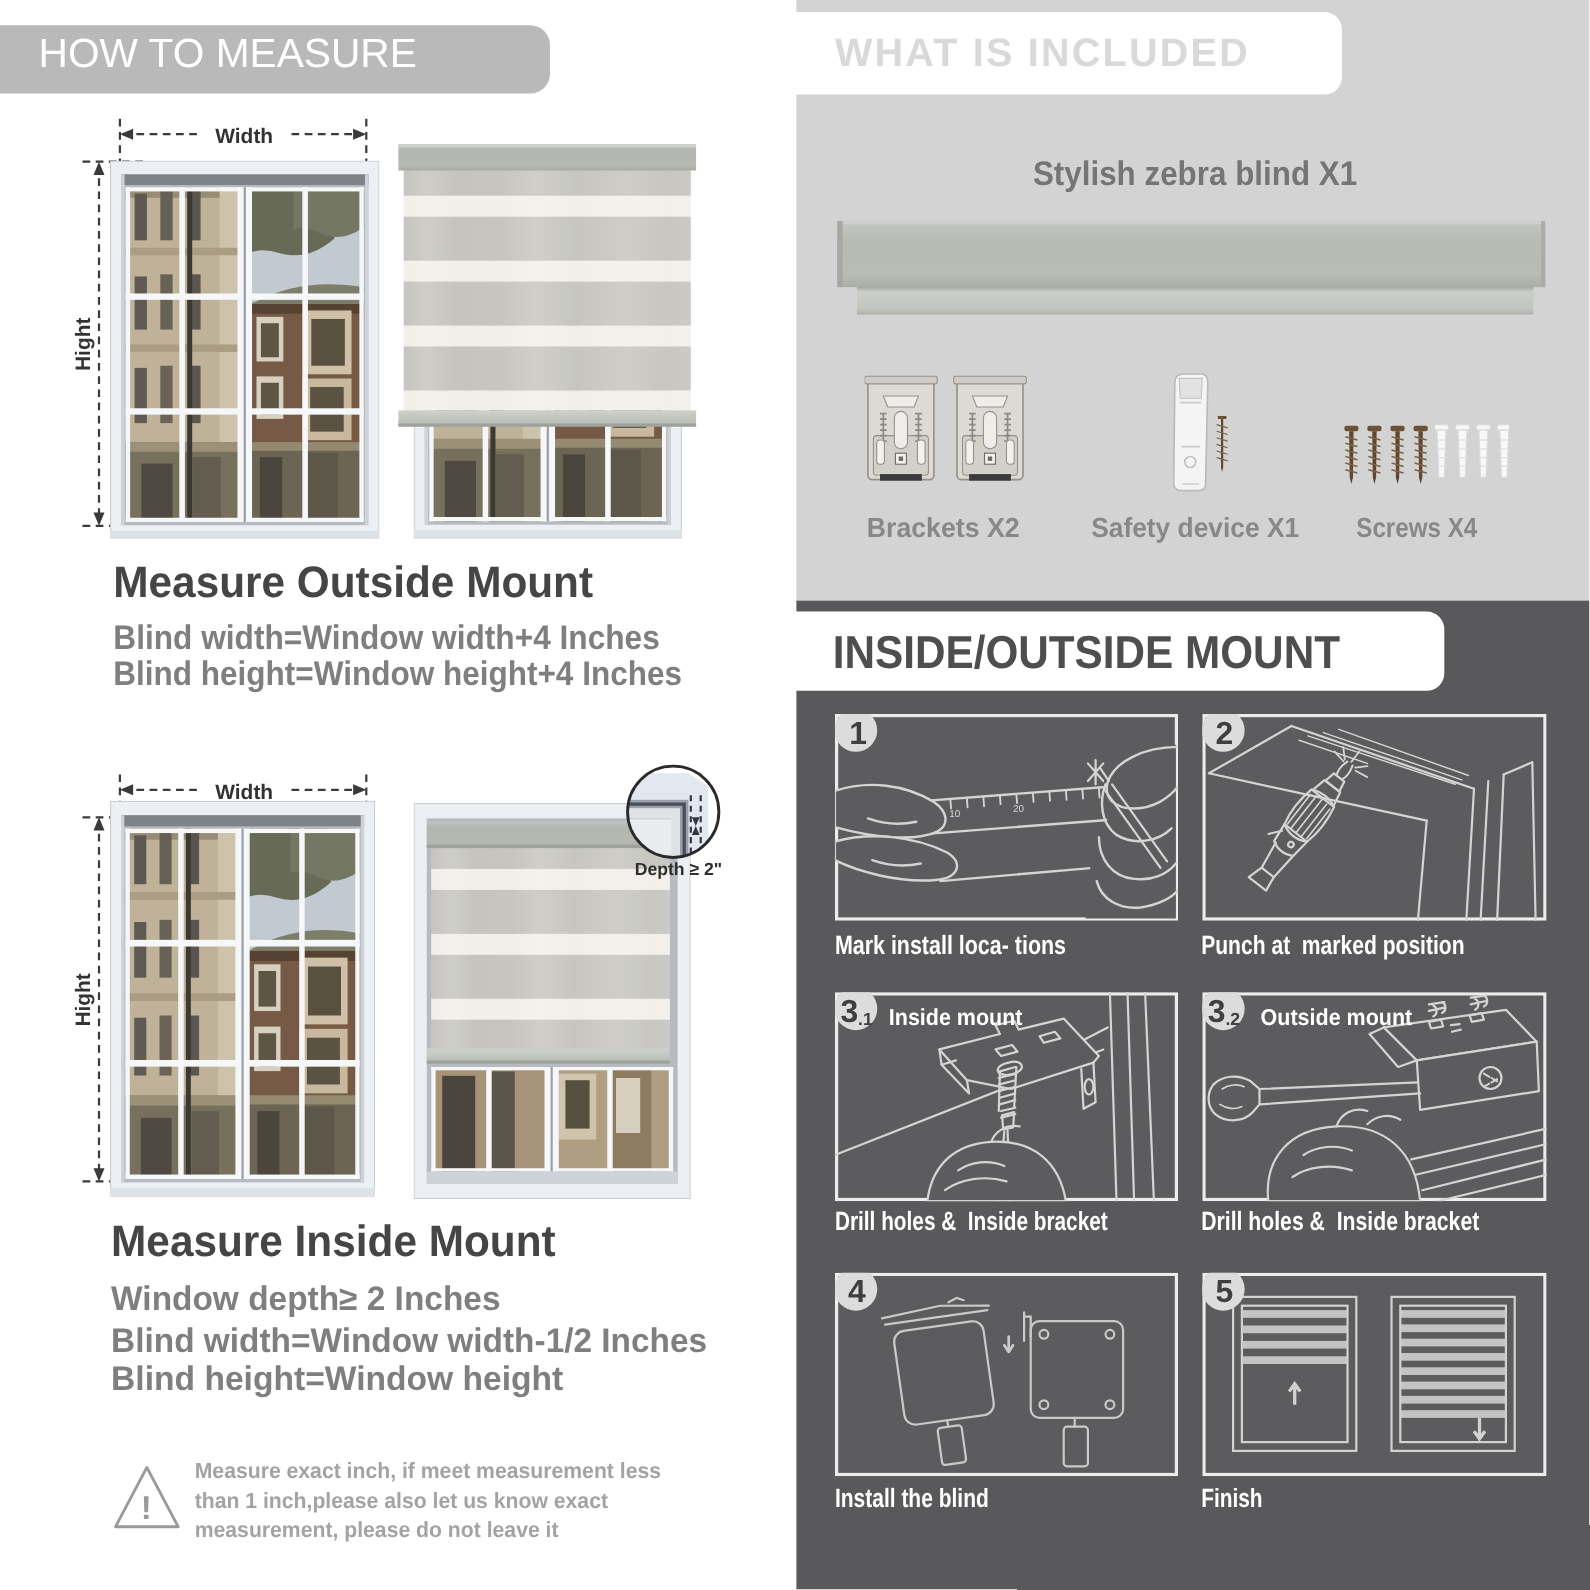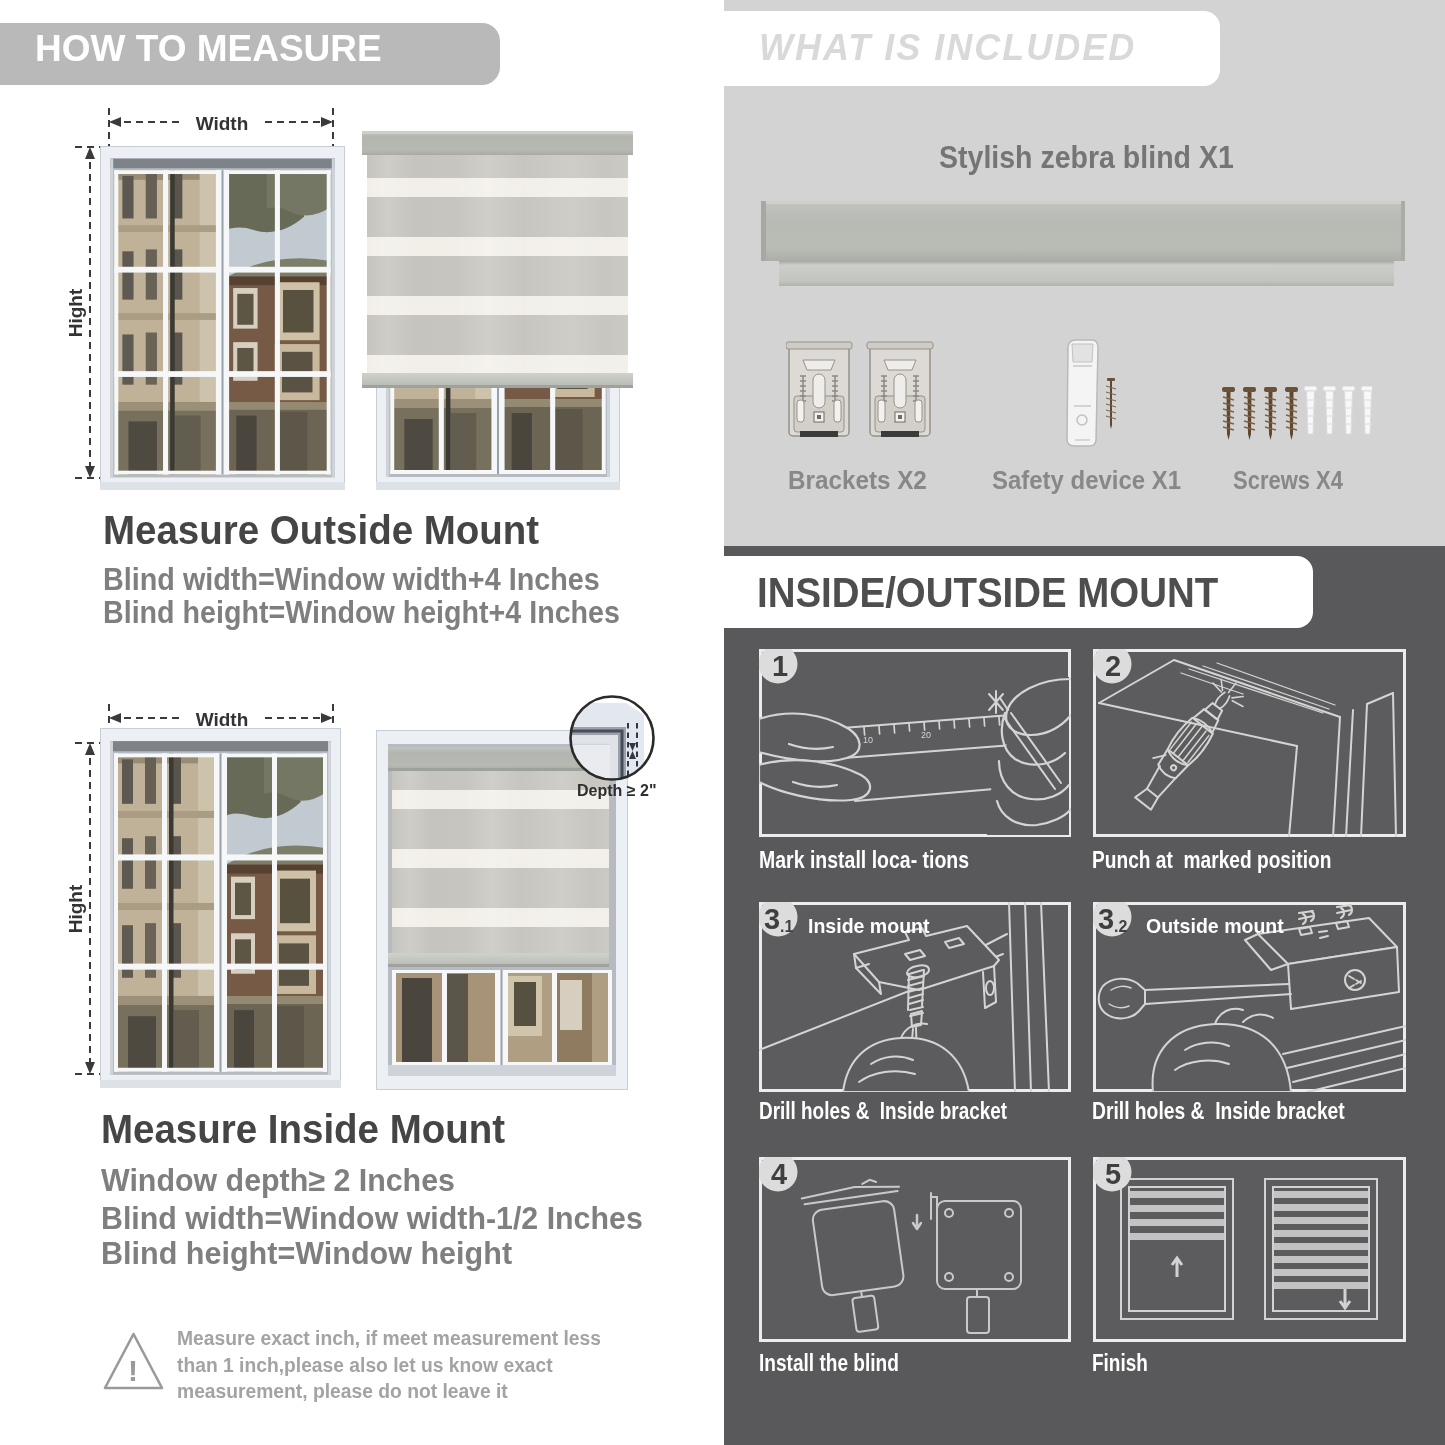--- a/index.html
+++ b/index.html
@@ -109,21 +109,21 @@
     </g>
     <rect x="105.5" y="0" width="2" height="315" fill="#9aa0a8"></rect>
   </g>
   <rect x="10" y="13" width="3" height="330" fill="#cdd3d9"></rect>
   <rect x="228" y="13" width="3" height="330" fill="#cdd3d9"></rect>
 </g>
 </defs>
 </svg>
 
 <div class="abs" style="left:0;top:23px;width:500px;height:62px;background:#b9b9b9;border-radius:0 18px 18px 0;"></div>
-<div class="abs" style="left:35px;top:30px;font-size:37px;line-height:1;font-weight:bold;color:#fff;">HOW TO MEASURE</div>
+<div class="abs" style="left:35px;top:30px;font-size:37px;line-height:1;font-weight:normal;color:#fff;">HOW TO MEASURE</div>
 
 <svg class="abs" style="left:60px;top:100px;" width="300" height="420" viewBox="0 0 300 420">
   <g stroke="#3a3a3a" stroke-width="2" fill="none" stroke-dasharray="7 5">
     <line x1="49" y1="8" x2="49" y2="62"></line>
     <line x1="273" y1="8" x2="273" y2="62"></line>
     <line x1="52" y1="22" x2="120" y2="22"></line>
     <line x1="205" y1="22" x2="270" y2="22"></line>
     <line x1="15" y1="47" x2="72" y2="47"></line>
     <line x1="15" y1="378" x2="72" y2="378"></line>
     <line x1="30" y1="50" x2="30" y2="375"></line>
@@ -256,21 +256,21 @@
 <div class="abs" style="left:101px;top:1238px;font-size:31px;line-height:1;font-weight:bold;color:#7f7f7f;transform:scaleX(0.985);transform-origin:left top;">Blind height=Window height</div>
 
 <svg class="abs" style="left:101px;top:1329px;" width="65" height="64" viewBox="0 0 65 64">
   <path d="M32.5 5 L61 59 L4 59 Z" fill="none" stroke="#9a9a9a" stroke-width="2.6" stroke-linejoin="round"></path>
   <text x="32" y="52" text-anchor="middle" font-size="30" font-weight="bold" fill="#9a9a9a">!</text>
 </svg>
 <div class="abs" style="left:177px;top:1325px;font-size:20px;font-weight:bold;color:#a3a3a3;line-height:26.5px;transform:scaleX(0.963);transform-origin:left top;">Measure exact inch, if meet measurement less<br>than 1 inch,please also let us know exact<br>measurement, please do not leave it</div>
 
 <div class="abs" style="left:724px;top:0;width:721px;height:546px;background:#d3d3d3;"></div>
 <div class="abs" style="left:710px;top:11px;width:510px;height:75px;background:#fff;border-radius:0 16px 16px 0;"></div>
-<div class="abs" style="left:759px;top:30px;font-size:36px;line-height:1;font-weight:bold;color:#d9d9d9;letter-spacing:2px;font-style:italic;">WHAT IS INCLUDED</div>
+<div class="abs" style="left:759px;top:30px;font-size:36px;line-height:1;font-weight:bold;color:#d9d9d9;letter-spacing:2px;">WHAT IS INCLUDED</div>
 <div class="abs" style="left:939px;top:142px;font-size:31px;line-height:1;font-weight:bold;color:#757575;transform:scaleX(0.92);transform-origin:left top;">Stylish zebra blind X1</div>
 
 <svg class="abs" style="left:761px;top:201px;" width="644" height="86" viewBox="0 0 644 86">
   <defs>
     <linearGradient id="hrg" x1="0" y1="0" x2="0" y2="1">
       <stop offset="0" stop-color="#c3c6c0"></stop>
         <stop offset="0.3" stop-color="#b8bbb4"></stop>
       <stop offset="0.8" stop-color="#b9bcb5"></stop>
         <stop offset="1" stop-color="#abaea7"></stop>
     </linearGradient>

